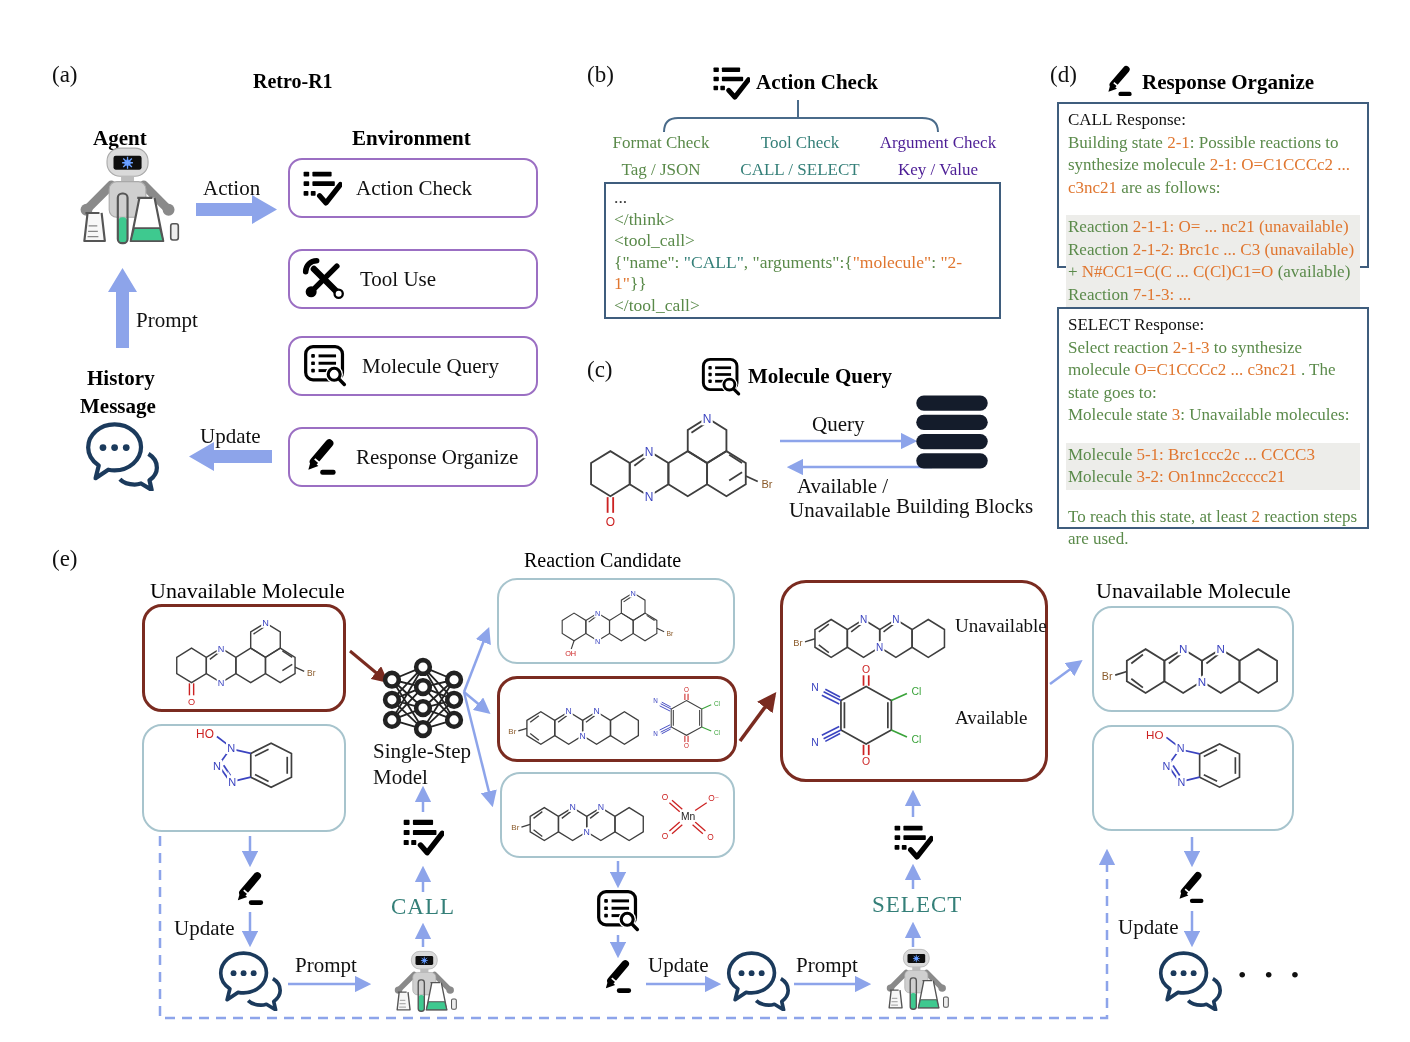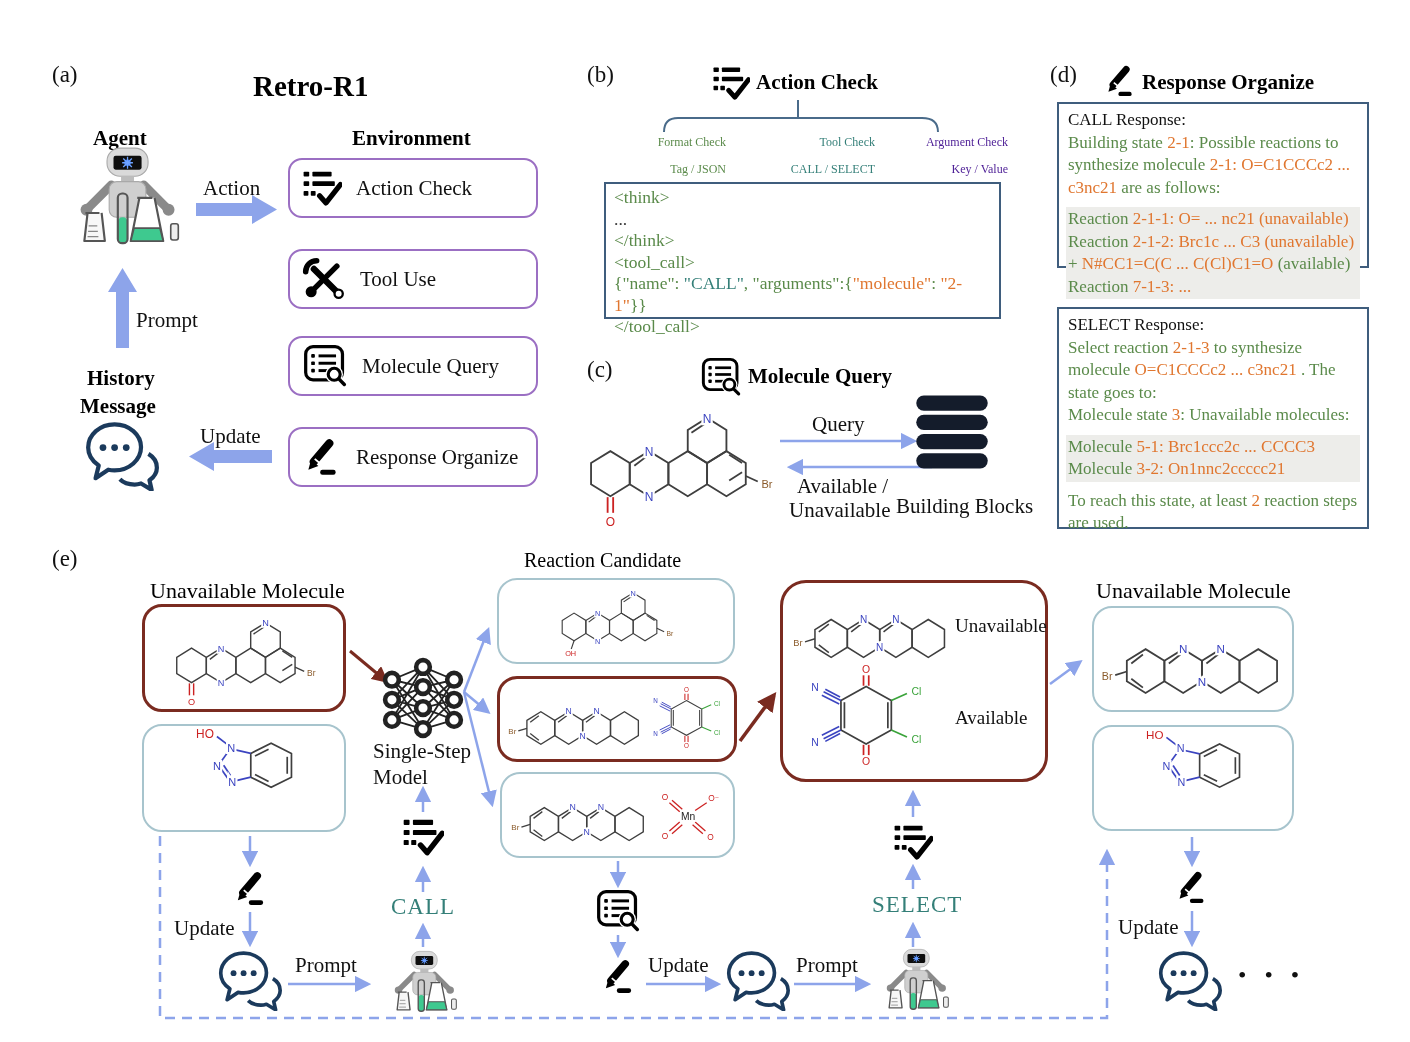--- a/index.html
+++ b/index.html
@@ -9,25 +9,25 @@
   .tag{font-size:23px;color:#111;}
   .ttl{font-size:21px;font-weight:bold;color:#000;}
   .lbl{font-size:21px;color:#111;}
   .c-g{color:#5a8a4a;} .c-o{color:#e0762f;} .c-t{color:#347f78;} .c-k{color:#111;} .c-d{color:#3a3a3a;}
   .envbox{position:absolute;left:288px;width:250px;height:60px;border:2.5px solid #9b6fc3;border-radius:14px;
           display:flex;align-items:center;gap:14px;padding-left:12px;box-sizing:border-box;background:#fff;}
   .codebox{position:absolute;left:604px;top:182px;width:397px;height:137px;border:2.5px solid #3f5d7d;
            box-sizing:border-box;padding:3px 8px;font-size:17.5px;line-height:21.5px;background:#fff;}
   .dbox{position:absolute;left:1057px;width:312px;border:2.5px solid #3f5d7d;box-sizing:border-box;
         padding:5px 9px;font-size:17px;line-height:22.5px;background:#fff;}
-  .grayblk{background:#ededea;margin:8px -2px;padding:1px 2px;}
+  .grayblk{background:#ededea;margin:16px -2px;padding:1px 2px;}
   .molbox{position:absolute;box-sizing:border-box;background:#fff;display:flex;align-items:center;justify-content:center;}
   .bx-red{border:3px solid #7a2b20;border-radius:20px;}
   .bx-blu{border:2.5px solid #a7c4cd;border-radius:20px;}
-  .ck{font-size:12px;text-align:right;line-height:27px;}
+  .ck{font-size:17px;text-align:center;line-height:27px;}
   .teal-big{font-size:23px;color:#347f78;letter-spacing:1px;}
   svg text{font-family:"Liberation Sans","DejaVu Sans",sans-serif;}
 </style>
 </head>
 <body>
 
 <div id="canvas">
 
 <svg width="0" height="0" style="position:absolute" aria-hidden="true">
 <defs>
@@ -314,21 +314,21 @@
 
   <g stroke="#7a2b20" fill="none">
     <line x1="350" y1="651" x2="386" y2="681" stroke-width="3" marker-end="url(#mR)"></line>
     <line x1="740" y1="741" x2="774" y2="695" stroke-width="3.5" marker-end="url(#mR)"></line>
   </g>
 
   <path d="M160,836 L160,1018 L1107,1018 L1107,852" fill="none" stroke="#8da4ea" stroke-width="2.5" stroke-dasharray="10 7" marker-end="url(#mB)"></path>
 </svg>
 
 <div class="abs tag" style="left:52px;top:62px">(a)</div>
-<div class="abs ttl" style="left:253px;top:70px;font-size:29px">Retro-R1</div>
+<div class="abs ttl" style="left:253px;top:70px;font-size:20px">Retro-R1</div>
 <div class="abs ttl" style="left:93px;top:126px">Agent</div>
 <svg class="abs" style="left:70px;top:146px" width="114" height="108">
       <use href="#sym-robot"></use>
     </svg>
 <div class="abs ttl" style="left:352px;top:126px">Environment</div>
 <div class="abs lbl" style="left:203px;top:176px">Action</div>
 <div class="abs lbl" style="left:136px;top:308px">Prompt</div>
 <div class="abs ttl" style="left:87px;top:366px">History</div>
 <div class="abs ttl" style="left:80px;top:394px">Message</div>
 <svg class="abs" style="left:85px;top:421px" width="74" height="70">
@@ -374,21 +374,20 @@
 <div class="abs ck" style="left:725px;top:129px;width:150px;color:#347f78">
   <div>Tool Check</div>
   <div>CALL / SELECT</div>
 </div>
 <div class="abs ck" style="left:868px;top:129px;width:140px;color:#4c1d95">
   <div>Argument Check</div>
   <div>Key / Value</div>
 </div>
 
 <div class="codebox">
-  <div><span class="c-g">&lt;think&gt;</span></div>
   <div><span class="c-d">...</span></div>
   <div><span class="c-g">&lt;/think&gt;</span></div>
   <div><span class="c-g">&lt;tool_call&gt;</span></div>
   <div><span class="c-g">{"name": </span><span class="c-t">"CALL"</span><span class="c-g">, "arguments":{</span><span class="c-o">"molecule"</span><span class="c-g">: </span><span class="c-o">"2-1"</span><span class="c-g">}}</span></div>
   <div><span class="c-g">&lt;/tool_call&gt;</span></div>
 </div>
 
 <div class="abs tag" style="left:587px;top:357px">(c)</div>
 <svg class="abs" style="left:700px;top:356px" width="42" height="42">
       <use href="#sym-listsearch"></use>

